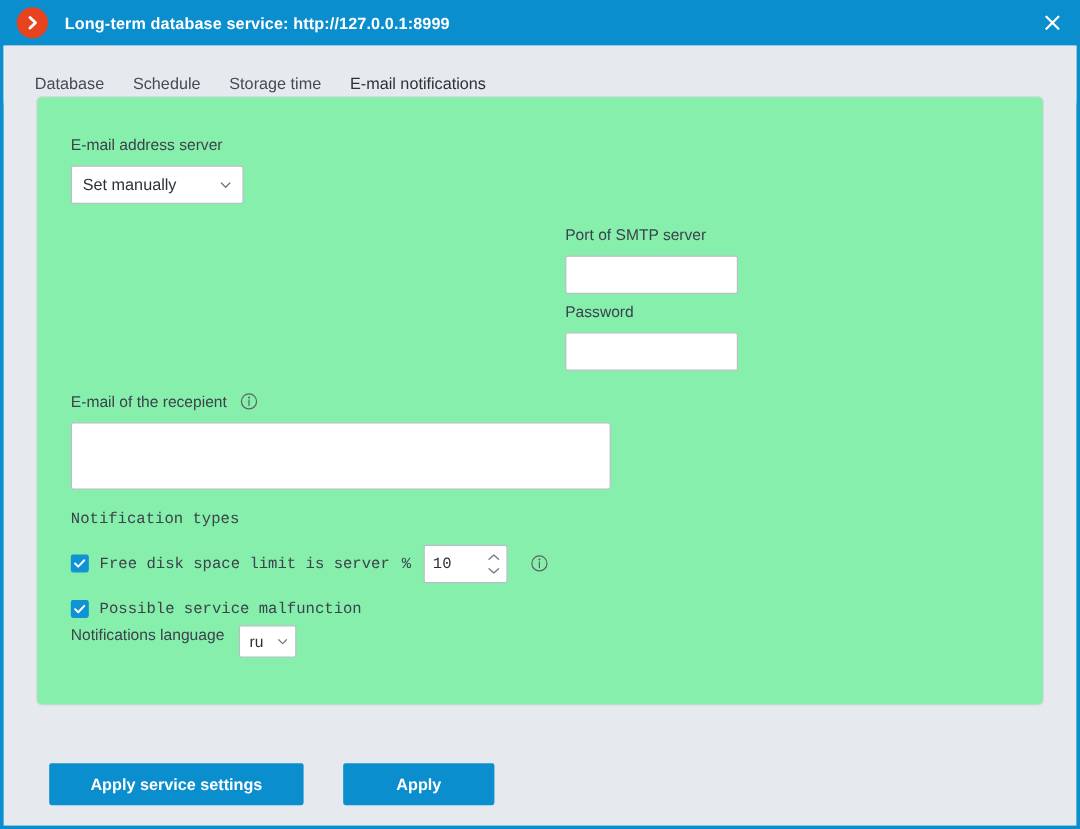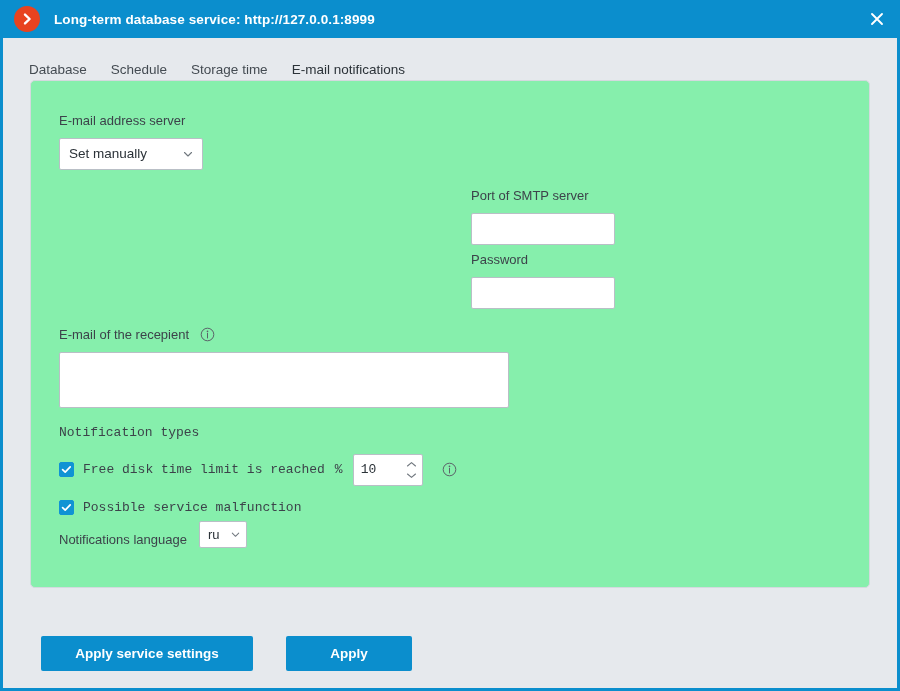--- a/index.html
+++ b/index.html
@@ -296,21 +296,21 @@
 
     <div class="row" style="left:28px; top:344px;font-family:Liberation Mono, monospace;">
       <div class="label">Notification types</div>
 
       <div class="cbrow" style="margin-top:13px;">
         <span class="checkbox">
           <svg width="11" height="11" viewBox="0 0 11 11">
             <path d="M1.6 5.6 L4.2 8.2 L9.2 2.9" fill="none" stroke="#ffffff" stroke-width="1.7" stroke-linecap="round" stroke-linejoin="round"></path>
           </svg>
         </span>
-        <span class="cb-label">Free disk time limit is reached</span>
+        <span class="cb-label">Free disk space limit is server</span>
         <span class="cb-label" style="margin-left:10px;">%</span>
         <span class="spinner" style="margin-left:10px;">
           <span class="spinner-val">10</span>
           <span class="spinner-arrows">
             <span class="spin-arrow">
               <svg width="11" height="7" viewBox="0 0 11 7">
                 <path d="M1.5 5 L5.5 1.6 L9.5 5" fill="none" stroke="#70777e" stroke-width="1.1" stroke-linecap="round" stroke-linejoin="round"></path>
               </svg>
             </span>
             <span class="spin-arrow">
@@ -332,21 +332,21 @@
       <div class="cbrow" style="margin-top:14px;">
         <span class="checkbox">
           <svg width="11" height="11" viewBox="0 0 11 11">
             <path d="M1.6 5.6 L4.2 8.2 L9.2 2.9" fill="none" stroke="#ffffff" stroke-width="1.7" stroke-linecap="round" stroke-linejoin="round"></path>
           </svg>
         </span>
         <span class="cb-label">Possible service malfunction</span>
       </div>
     </div>
 
-    <div class="row" style="left:28px; top:440px; display:flex; align-items:flex-end;">
+    <div class="row" style="left:28px; top:440px; display:flex; align-items:flex-start;">
       <span class="label">Notifications language</span>
       <span class="select-box" style="margin-left:12px; width:48px; height:27px; padding:0 5px 0 8px;">
         <span class="select-value" style="font-size:13px;">ru</span>
         <span class="chev">
           <svg width="11" height="11" viewBox="0 0 12 12">
             <path d="M2.5 4.5 L6 8 L9.5 4.5" fill="none" stroke="#70777e" stroke-width="1.1" stroke-linecap="round" stroke-linejoin="round"></path>
           </svg>
         </span>
       </span>
     </div>

